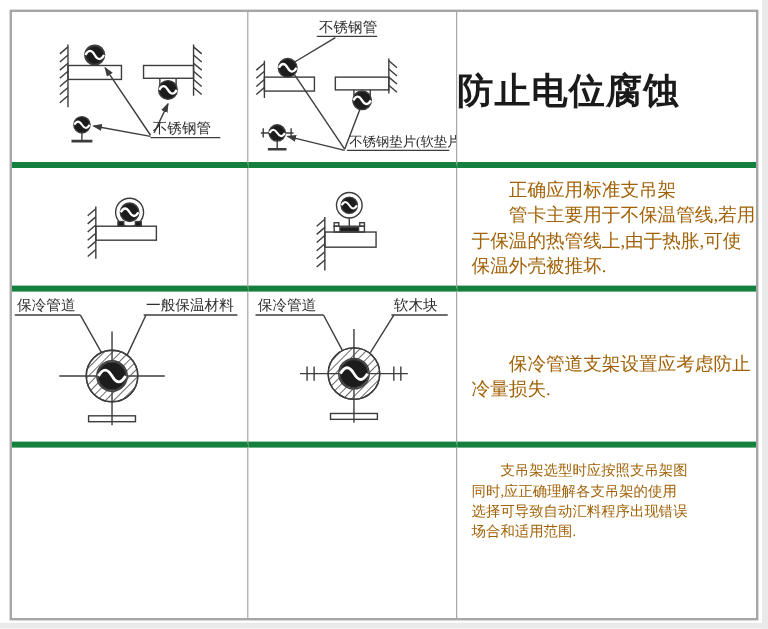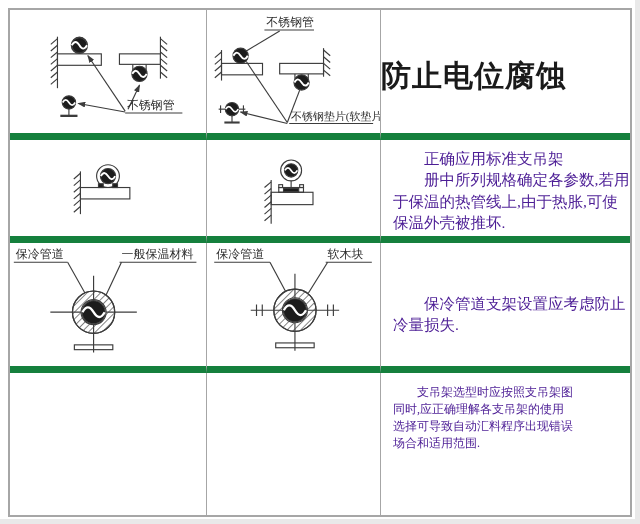--- a/index.html
+++ b/index.html
@@ -8,28 +8,28 @@
   .canvas { position:relative; width:640px; height:524px; background:#fff; }
   .edge-right { position:absolute; right:0; top:0; width:5px; height:100%; background:#e9e9e9; }
   .edge-bottom { position:absolute; left:0; bottom:0; width:100%; height:5px; background:#e9e9e9; }
   .sheet {
     position:absolute; left:8px; top:8px; width:624px; height:509px;
     border:2px solid #a6a6a6; background:#fff;
     display:grid;
     grid-template-columns:197px 174px 1fr;
     grid-template-rows:130px 103px 130px 1fr;
   }
-  .cell { border-right:1px solid #a6a6a6; border-bottom:7px solid #15803d; position:relative; overflow:hidden; }
+  .cell { border-right:1px solid #a6a6a6; border-bottom:5px solid #15803d; position:relative; overflow:hidden; }
   .cell.last-col { border-right:none; }
   .cell.last-row { border-bottom:none; }
   svg { display:block; width:100%; height:100%; }
   svg text { font-family:"Liberation Serif","DejaVu Serif",serif; font-size:12.5px; fill:#2d2d2d; }
   .title-cell { display:flex; align-items:flex-start; justify-content:flex-start; }
   .big-title { margin-top:46px; font-size:30px; font-weight:bold; color:#1a1a1a; letter-spacing:1px; white-space:nowrap; }
-  .text-block { padding:8px 8px 0 12px; font-size:15.5px; line-height:1.38; color:#4c1d95; }
+  .text-block { padding:8px 8px 0 12px; font-size:15.5px; line-height:1.38; color:#a16207; }
   .text-block.pad-lg { padding-top:50px; }
   .text-block.row4 { padding-top:11px; font-size:12px; line-height:1.42; }
   .tline { white-space:nowrap; }
   .tline.indent { text-indent:2em; }
 </style>
 </head>
 <body>
 
 <div class="canvas">
   <div class="edge-right"></div>
@@ -207,21 +207,21 @@
             <circle cx="84" cy="32" r="11"></circle>
             <circle cx="84" cy="32" r="7" fill="#1c1c1c"></circle>
             <path d="M77.5 32 Q80.5 26.5 84 32 Q87.5 37.5 90.5 32" stroke="#fff" stroke-width="1.8"></path>
           </g>
         </g>
       </svg>
     </div>
 
     <div class="cell last-col text-block">
       <div class="tline indent">正确应用标准支吊架</div>
-      <div class="tline indent">册中所列规格确定各参数,若用</div>
+      <div class="tline indent">管卡主要用于不保温管线,若用</div>
       <div class="tline">于保温的热管线上,由于热胀,可使</div>
       <div class="tline">保温外壳被推坏.</div>
     </div>
 
     <div class="cell">
       <svg viewBox="0 0 196 128">
         <defs>
           <pattern id="hatch1" patternUnits="userSpaceOnUse" width="5" height="5" patternTransform="rotate(45)">
             <line x1="0" y1="0" x2="0" y2="5" stroke="#4a4a4a" stroke-width="1.4"></line>
           </pattern>

